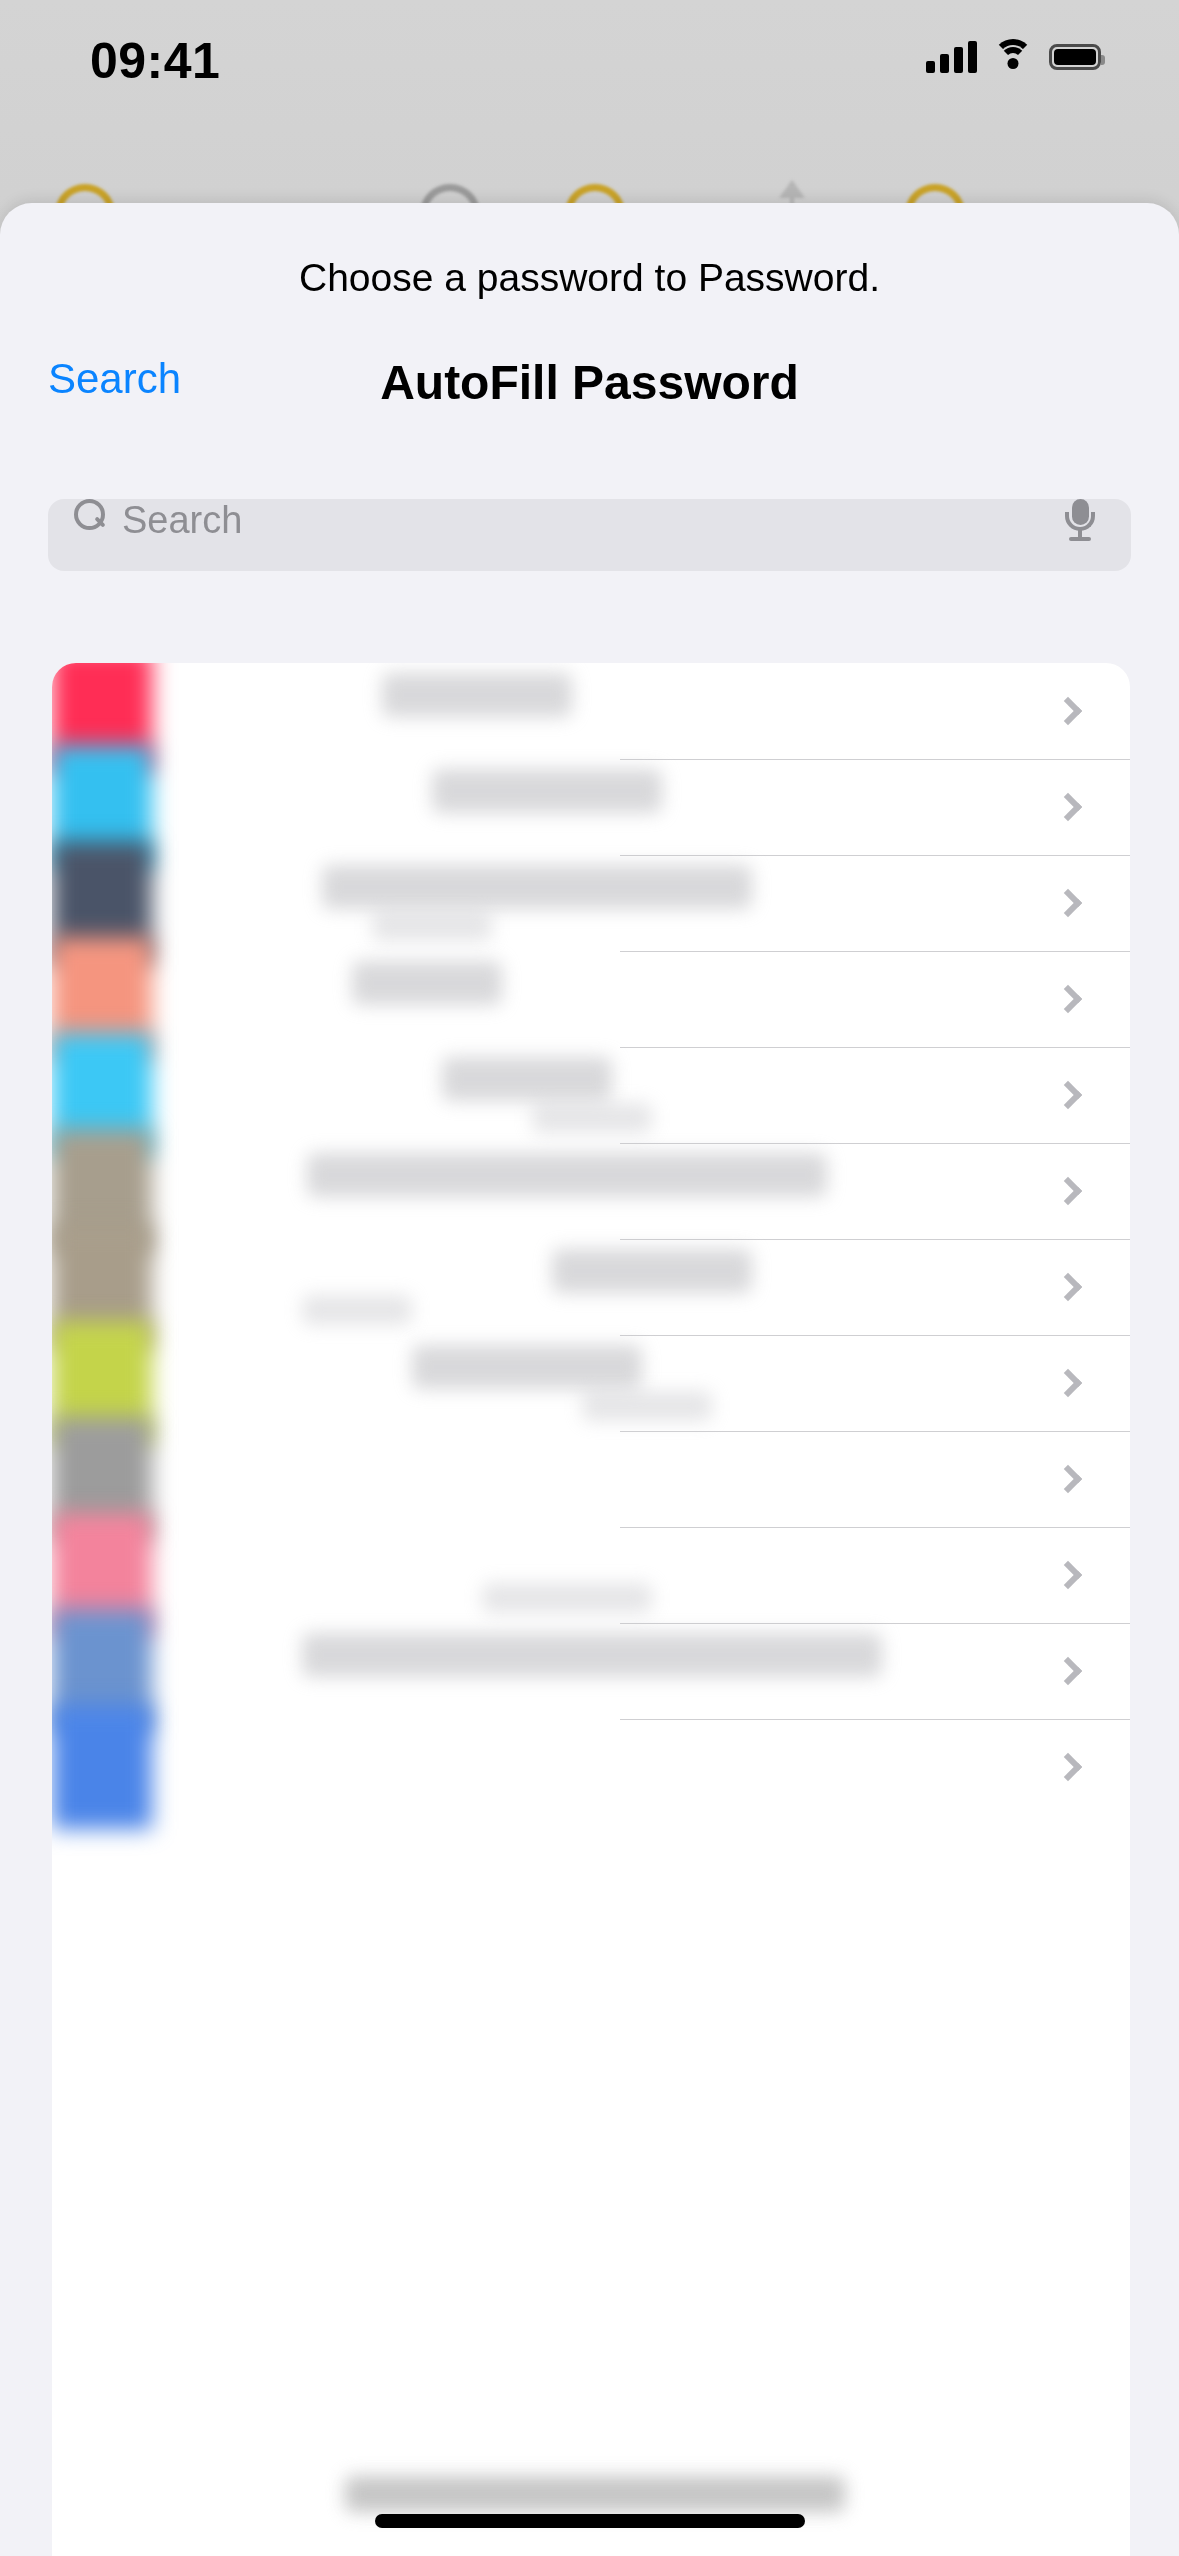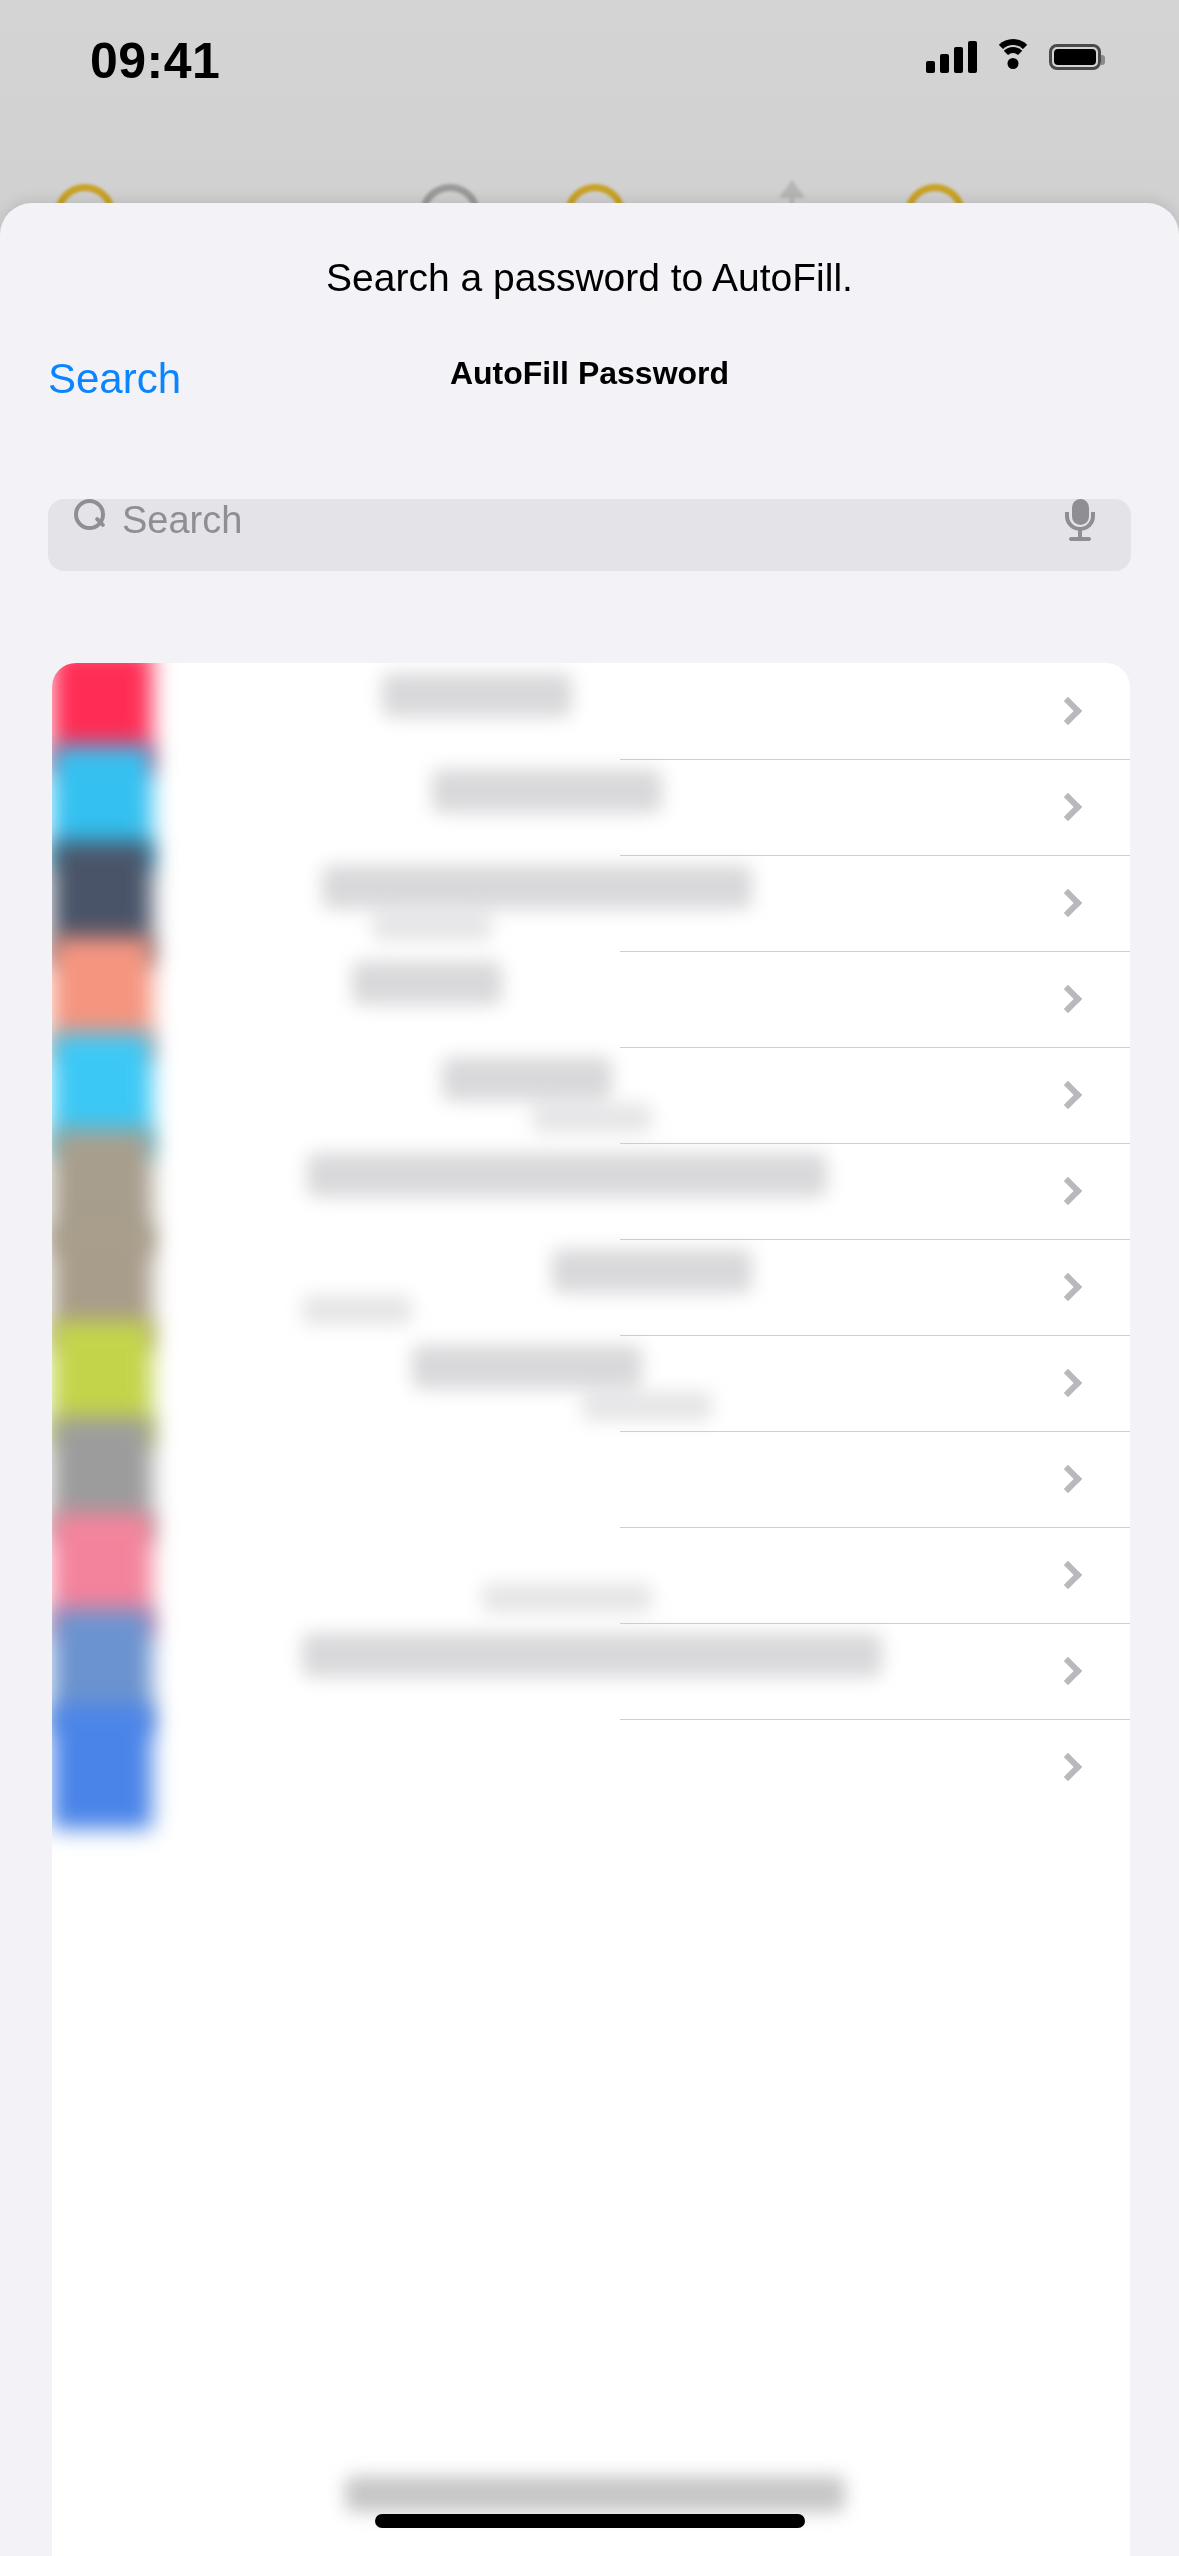--- a/index.html
+++ b/index.html
@@ -100,21 +100,21 @@
 
   .navbar {
     position:absolute; left:0; top:138px; width:100%; height:100px;
   }
   .nav-cancel {
     position:absolute; left:48px; top:14px;
     font-size:42px; color:#0a84ff; font-weight:400;
   }
   .nav-title {
     position:absolute; left:0; top:14px; width:100%;
-    text-align:center; font-size:32px; font-weight:700; color:#000;
+    text-align:center; font-size:48px; font-weight:700; color:#000;
   }
 
   
   .searchbar {
     position:absolute; left:48px; top:296px;
     width:1083px; height:72px;
     background:#e3e3e8; border-radius:16px;
     display:flex; 
   }
   .search-icon {
@@ -238,21 +238,21 @@
           <span class="w3"></span>
       </div>
       <div class="batt">
           <i></i>
         </div>
     </div>
   </div>
 
   <div class="sheet">
 
-    <div class="sheet-subtitle">Search a password to AutoFill.</div>
+    <div class="sheet-subtitle">Choose a password to Password.</div>
 
     <div class="navbar">
       <div class="nav-cancel">Search</div>
       <div class="nav-title">AutoFill Password</div>
     </div>
 
     <div class="searchbar">
       <div class="search-icon"></div>
       <div class="search-placeholder">Search</div>
       <div class="mic-icon">

